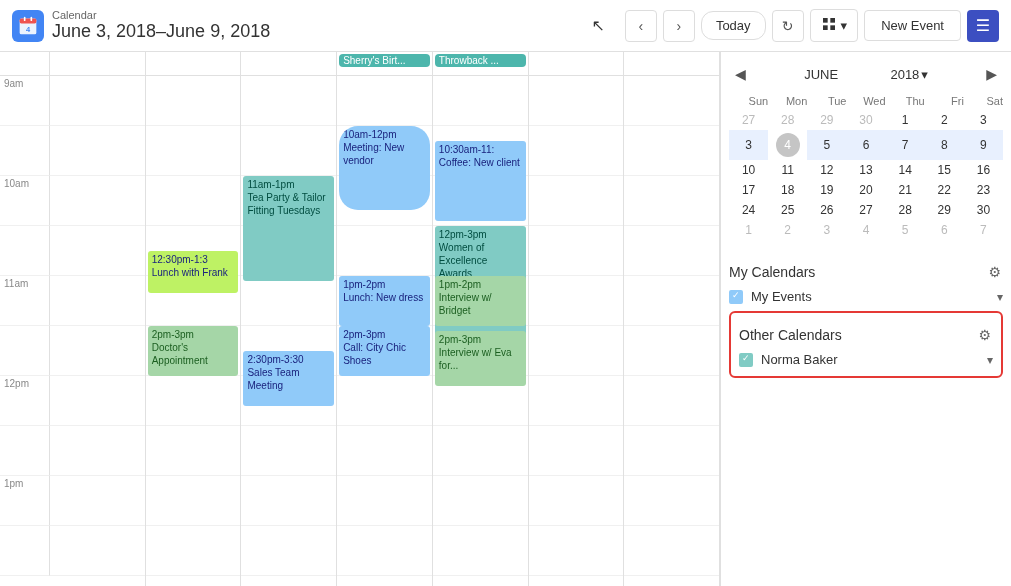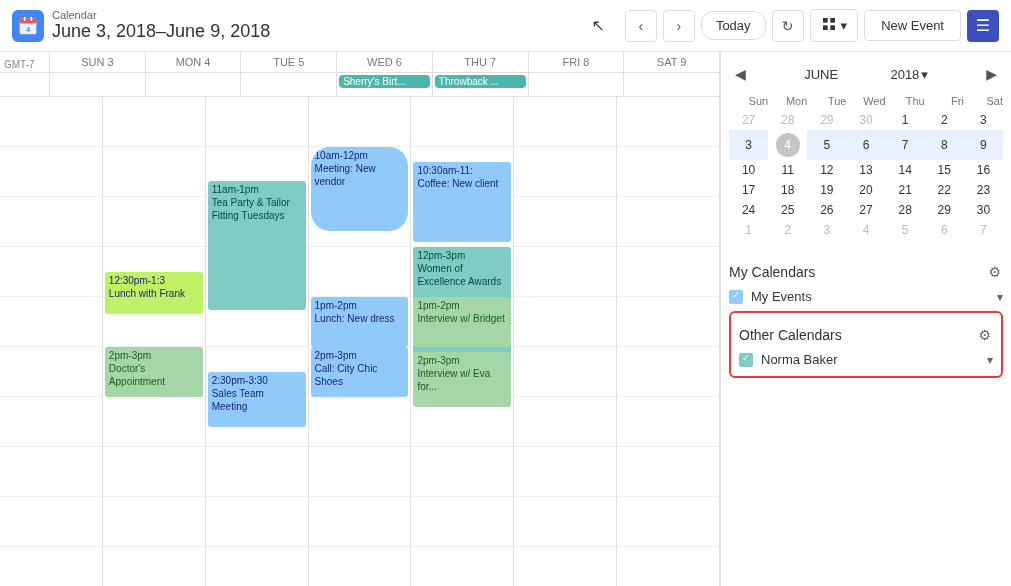--- a/index.html
+++ b/index.html
@@ -295,57 +295,50 @@
     </button>
     <button class="btn-new-event">New Event</button>
     <button class="btn-menu">☰</button>
   </div>
 </div>
 
 <div class="main-layout">
 
   <div class="calendar-section">
 
-    <div class="day-headers">
-      <div class="day-header-gmt">GMT-7</div>
-
-      <div id="day-header-cells" style="display:contents;"><div class="day-header-cell">
-            <div class="day-name">SUN 3</div>
-          </div><div class="day-header-cell today">
-            <div class="day-name">MON 4</div>
-          </div><div class="day-header-cell">
-            <div class="day-name">TUE 5</div>
-          </div><div class="day-header-cell">
-            <div class="day-name">WED 6</div>
-          </div><div class="day-header-cell">
-            <div class="day-name">THU 7</div>
-          </div><div class="day-header-cell">
-            <div class="day-name">FRI 8</div>
-          </div><div class="day-header-cell">
-            <div class="day-name">SAT 9</div>
-          </div></div>
-    </div>
 
     <div class="allday-row">
       <div class="allday-gmt"></div>
       <div class="allday-cell"></div>
       <div class="allday-cell"></div>
       <div class="allday-cell"></div>
       <div class="allday-cell">
         <div class="allday-event">Sherry's Birt...</div>
       </div>
       <div class="allday-cell">
         <div class="allday-event">Throwback ...</div>
       </div>
       <div class="allday-cell"></div>
       <div class="allday-cell"></div>
     </div>
 
     <div class="grid-body">
 
+      <div class="time-labels" id="time-labels-col">
+          <div class="time-label">9am</div>
+          <div class="time-label"></div>
+          <div class="time-label">10am</div>
+          <div class="time-label"></div>
+          <div class="time-label">11am</div>
+          <div class="time-label"></div>
+          <div class="time-label">12pm</div>
+          <div class="time-label"></div>
+          <div class="time-label">1pm</div>
+          <div class="time-label"></div>
+        </div>
 
       <div class="days-grid" id="days-grid-container">
           <div class="day-column" style="position: relative;">
             <div class="hour-cell"></div>
             <div class="hour-cell"></div>
             <div class="hour-cell"></div>
             <div class="hour-cell"></div>
             <div class="hour-cell"></div>
             <div class="hour-cell"></div>
             <div class="hour-cell"></div>
@@ -373,21 +366,21 @@
             <div class="hour-cell"></div>
             <div class="hour-cell"></div>
             <div class="hour-cell"></div>
             <div class="hour-cell"></div>
             <div class="hour-cell"></div>
             <div class="hour-cell"></div>
             <div class="hour-cell"></div>
             <div class="hour-cell"></div>
             <div class="hour-cell"></div>
             <div class="hour-cell"></div>
-            <div class="event-block" style="top: 84px; height: 129px; background: rgb(128, 203, 196); color: rgb(0, 77, 64); white-space: pre-line;">11am-1pm
+            <div class="event-block" style="top: 100px; height: 105px; background: rgb(128, 203, 196); color: rgb(0, 77, 64); white-space: pre-line;">11am-1pm
 Tea Party &amp; Tailor Fitting Tuesdays</div>
             <div class="event-block" style="top: 275px; height: 55px; background: rgb(144, 202, 249); color: rgb(26, 35, 126); white-space: pre-line;">2:30pm-3:30
 Sales Team Meeting</div>
           </div>
           <div class="day-column" style="position: relative;">
             <div class="hour-cell"></div>
             <div class="hour-cell"></div>
             <div class="hour-cell"></div>
             <div class="hour-cell"></div>
             <div class="hour-cell"></div>

